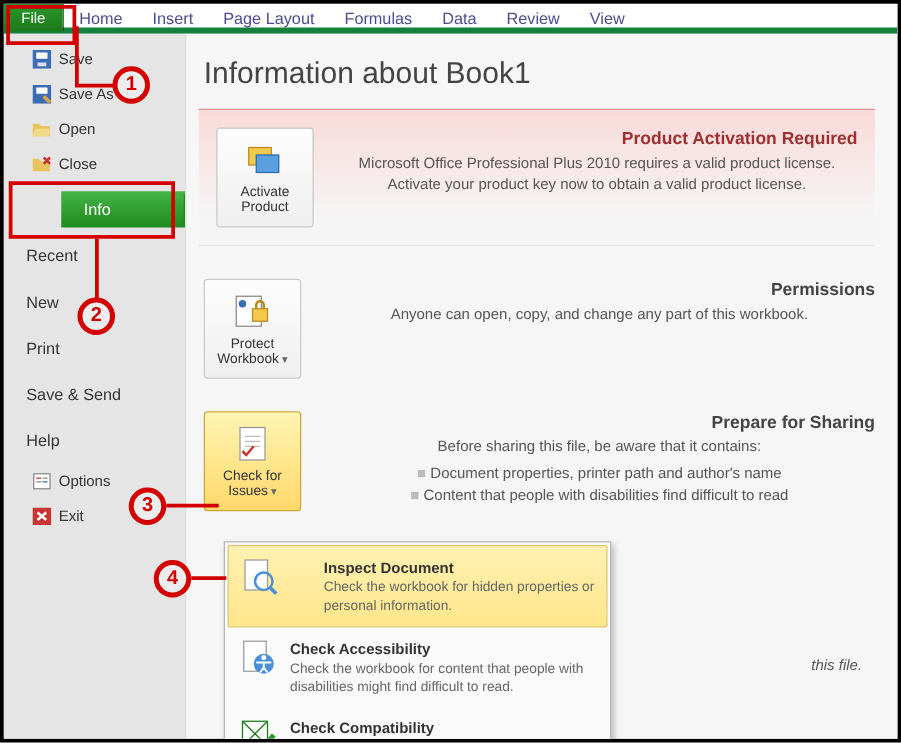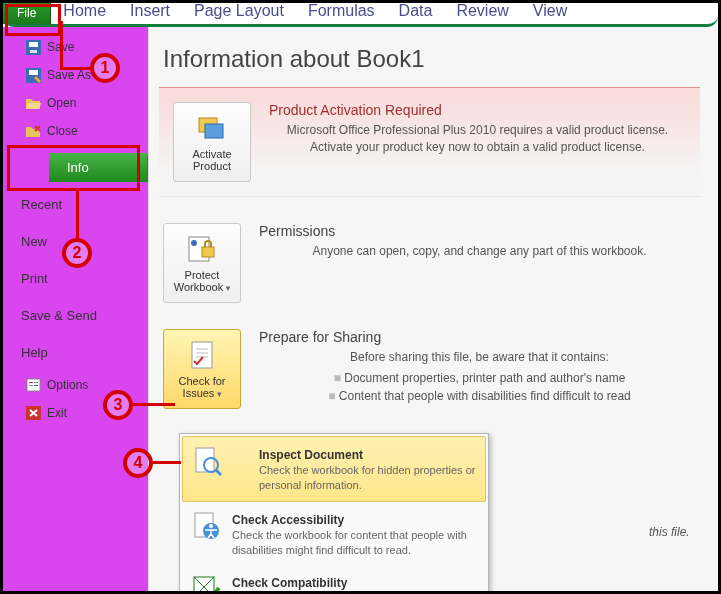--- a/index.html
+++ b/index.html
@@ -1,37 +1,37 @@
 <!DOCTYPE html>
 <html><head>
 <meta charset="utf-8">
 <style>
   * { box-sizing: border-box; margin: 0; padding: 0; font-family: "Segoe UI", Tahoma, sans-serif; }
   body { width: 721px; height: 594px; border: 3px solid #000; background: #fff; position: relative; overflow: hidden; }
   
-  .ribbon { display: flex; align-items: flex-end; height: 24px; background: #fff; border-bottom: 3px solid #15803d; border-radius: 11px; }
+  .ribbon { display: flex; align-items: flex-start; height: 24px; background: #fff; border-bottom: 5px solid #15803d; }
   .ribbon .tab-file { background: linear-gradient(#2a9a2a,#1b7a1b); color: #fff; font-size: 12px; padding: 4px 14px; border-right: 1px solid #0a5a0a; }
-  .ribbon .tab { color: #4b4b8f; font-size: 16px; padding: 4px 12px; cursor: default; }
+  .ribbon .tab { color: #4b4b8f; font-size: 13px; padding: 4px 12px; cursor: default; }
   
   .layout { display: flex; height: calc(100% - 24px); }
-  .sidebar { width: 145px; background: #d946ef; padding-top: 8px; }
+  .sidebar { width: 145px; background: #e5e5e5; padding-top: 8px; }
   .sidebar .item { display: flex; align-items: center; gap: 6px; padding: 4px 6px 4px 22px; font-size: 12px; color: #333; margin-bottom: 4px; }
   .sidebar .item .ico { width: 16px; height: 16px; display: inline-flex; align-items: center; justify-content: center; }
   .sidebar .big { padding: 7px 6px 7px 18px; font-size: 13px; color: #333; }
   .sidebar .big.active { background: linear-gradient(#46b446,#1f8a1f); color: #fff; position: relative; margin-left: 46px; }
   .sidebar .big.active::after { content: ""; position: absolute; right: -7px; top: 50%; transform: translateY(-50%); border-left: 8px solid #1f8a1f; border-top: 13px solid transparent; border-bottom: 13px solid transparent; }
   
   .main { flex: 1; background: #f6f6f6; padding: 18px 18px 18px 10px; position: relative; border-left: 1px solid #ddd; overflow: hidden; }
   .main h1 { font-weight: normal; font-size: 24px; color: #444; margin: 0 0 14px 4px; }
   .panel { display: flex; gap: 18px; margin-bottom: 26px; padding-left: 4px; }
   .btn-big { width: 78px; height: 80px; background: linear-gradient(#fdfdfd,#efefef); border: 1px solid #c9c9c9; border-radius: 3px; display: flex; flex-direction: column; align-items: center; justify-content: center; font-size: 11px; text-align: center; color: #333; gap: 4px; padding: 6px 2px; }
   .btn-big.highlight { background: linear-gradient(#fff5b3,#ffd86a); border: 1px solid #c9a83a; }
   .btn-big .bicon { width: 32px; height: 32px; }
   .panel .txt { flex: 1; }
-  .panel .txt h3 { font-size: 14px; color: #444; margin-bottom: 4px; font-weight: normal; }
+  .panel .txt h3 { font-size: 14px; color: #444; margin-bottom: 4px; font-weight: bold; text-align: right; }
   .panel .txt p, .panel .txt li { font-size: 12px; color: #555; line-height: 1.45; text-align: center; }
   .panel .txt ul { list-style: none; margin-top: 4px; }
   .panel .txt ul li::before { content: "■ "; color: #bbb; }
   .panel.red { background: linear-gradient(#fadada,#f5f5f5 80%); border-top: 1px solid #e09090; border-bottom: 1px solid #e6e6e6; padding: 14px;}
   .panel.red h3 { color: #a03030; }
   .caret::after { content: " ▾"; font-size: 9px; color: #666; }
   
   .dropdown { position: absolute; left: 176px; top: 430px; width: 310px; background: #fafafa; border: 1px solid #b6b6b6; box-shadow: 2px 2px 5px rgba(0,0,0,0.25); padding: 2px; }
   .dropdown .row { display: flex; gap: 10px; padding: 8px; }
   .dropdown .row.hl { background: linear-gradient(#fff1b3,#ffe68a); border: 1px solid #e0c466; border-radius: 2px; gap: 36px; }

